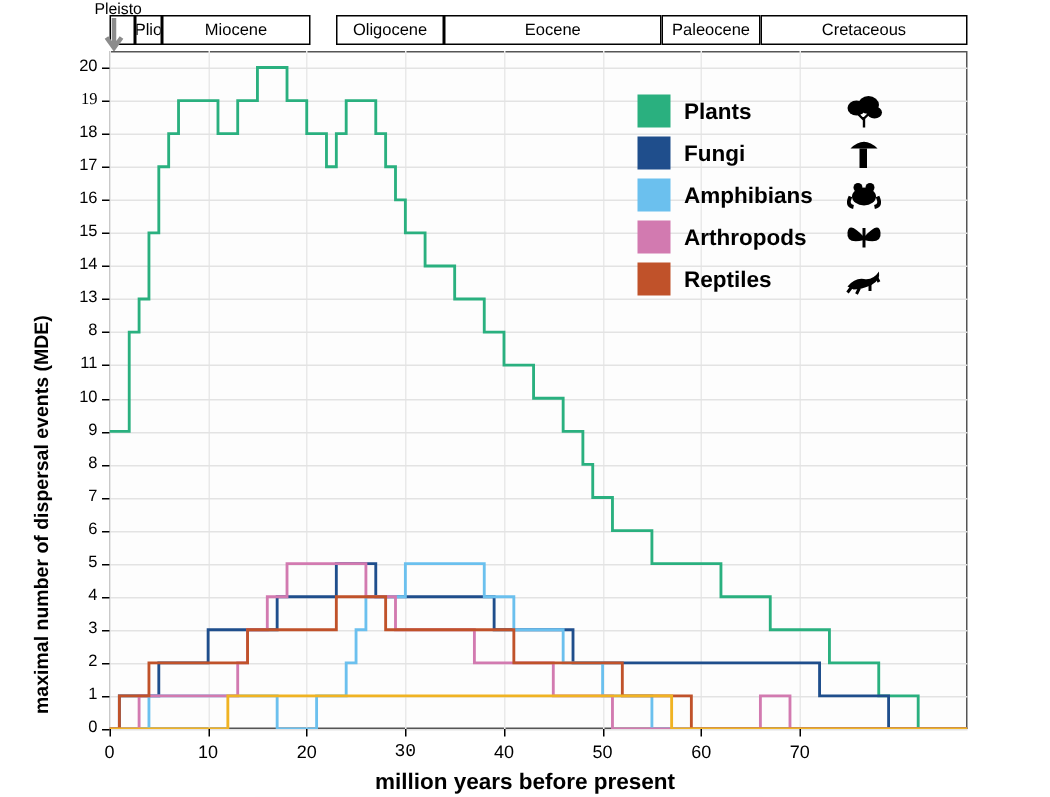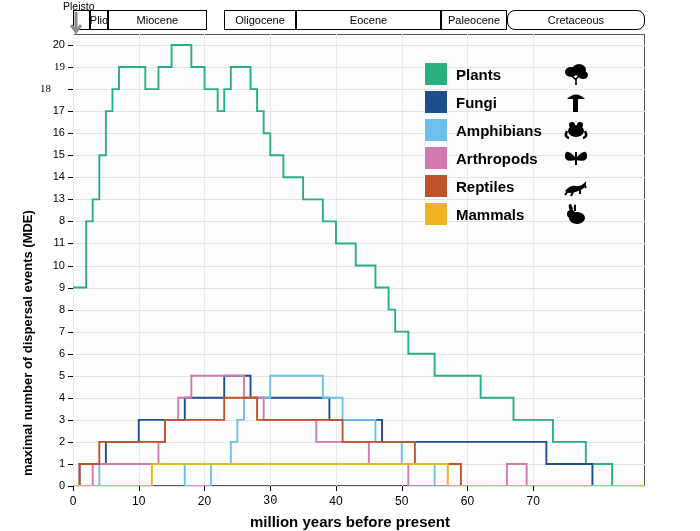--- a/index.html
+++ b/index.html
@@ -122,21 +122,21 @@
     </div>
     <div class="epoch-band" style="left: 224.218px; width: 71.6644px;">
       <span>Oligocene</span>
     </div>
     <div class="epoch-band" style="left: 295.883px; width: 145.301px;">
       <span>Eocene</span>
     </div>
     <div class="epoch-band" style="left: 441.184px; width: 65.7471px;">
       <span>Paleocene</span>
     </div>
-    <div class="epoch-band" style="left: 506.931px; width: 138.069px; border-radius: 8px;">
+    <div class="epoch-band" style="left: 506.931px; width: 138.069px;">
       <span>Cretaceous</span>
     </div>
     <div class="panel" style="left: 73px; top: 34px; width: 572px; height: 452px;"></div>
     <div class="gridline-v" style="left: 73px; top: 34px; height: 452px;"></div>
     <div class="gridline-v" style="left: 138.747px; top: 34px; height: 452px;"></div>
     <div class="gridline-v" style="left: 204.494px; top: 34px; height: 452px;"></div>
     <div class="gridline-v" style="left: 270.241px; top: 34px; height: 452px;"></div>
     <div class="gridline-v" style="left: 335.989px; top: 34px; height: 452px;"></div>
     <div class="gridline-v" style="left: 401.736px; top: 34px; height: 452px;"></div>
     <div class="gridline-v" style="left: 467.483px; top: 34px; height: 452px;"></div>
@@ -191,21 +191,21 @@
     <div class="tick-label-y" style="left: 43px; top: 192.366px;">13</div>
     <div class="tick-mark" style="left: 68px; top: 199.366px; width: 5px; height: 1px;"></div>
     <div class="tick-label-y" style="left: 43px; top: 170.317px;">14</div>
     <div class="tick-mark" style="left: 68px; top: 177.317px; width: 5px; height: 1px;"></div>
     <div class="tick-label-y" style="left: 43px; top: 148.268px;">15</div>
     <div class="tick-mark" style="left: 68px; top: 155.268px; width: 5px; height: 1px;"></div>
     <div class="tick-label-y" style="left: 43px; top: 126.22px;">16</div>
     <div class="tick-mark" style="left: 68px; top: 133.22px; width: 5px; height: 1px;"></div>
     <div class="tick-label-y" style="left: 43px; top: 104.171px;">17</div>
     <div class="tick-mark" style="left: 68px; top: 111.171px; width: 5px; height: 1px;"></div>
-    <div class="tick-label-y" style="left: 29px; top: 82.122px; font-family: Liberation Serif, serif;">18</div>
+    <div class="tick-label-y" style="left: 43px; top: 82.122px;">18</div>
     <div class="tick-mark" style="left: 68px; top: 89.122px; width: 5px; height: 1px;"></div>
     <div class="tick-label-y" style="left: 43px; top: 60.0732px; font-family: Liberation Serif, serif;">19</div>
     <div class="tick-mark" style="left: 68px; top: 67.0732px; width: 5px; height: 1px;"></div>
     <div class="tick-label-y" style="left: 43px; top: 38.0244px;">20</div>
     <div class="tick-mark" style="left: 68px; top: 45.0244px; width: 5px; height: 1px;"></div>
     <div class="tick-label-x" style="left: 58px; top: 494px;">0</div>
     <div class="tick-mark" style="left: 73px; top: 486px; width: 1px; height: 5px;"></div>
     <div class="tick-label-x" style="left: 123.747px; top: 494px;">10</div>
     <div class="tick-mark" style="left: 138.747px; top: 486px; width: 1px; height: 5px;"></div>
     <div class="tick-label-x" style="left: 189.494px; top: 494px;">20</div>
@@ -282,26 +282,14 @@
       <div class="legend-item">
         <span class="legend-swatch" style="background: rgb(192, 82, 42);"></span>
         <span class="legend-label">Reptiles</span>
         <span class="legend-glyph">
           <svg width="28" height="26" viewBox="0 0 28 26">
             <path d="M3 18 Q8 12 14 13 Q20 14 24 8 Q25 14 19 17 Q12 20 7 20 Z" fill="#000"></path>
             <path d="M6 18 L3 22 M11 19 L9 23 M18 16 L18 21 M22 11 L24 15" stroke="#000" stroke-width="2" fill="none"></path>
           </svg>
         </span>
       </div>
-      <div class="legend-item">
-        <span class="legend-swatch" style="background: rgb(240, 179, 35);"></span>
-        <span class="legend-label">Mammals</span>
-        <span class="legend-glyph">
-          <svg width="28" height="26" viewBox="0 0 28 26">
-            <ellipse cx="15" cy="17" rx="8" ry="6" fill="#000"></ellipse>
-            <circle cx="9" cy="13" r="4" fill="#000"></circle>
-            <path d="M8 10 Q5 2 9 3 Q11 6 11 10 Z" fill="#000"></path>
-            <path d="M12 10 Q11 2 14 4 Q14 7 14 10 Z" fill="#000"></path>
-          </svg>
-        </span>
-      </div>
     </div>
   </div>
 
 </body></html>

